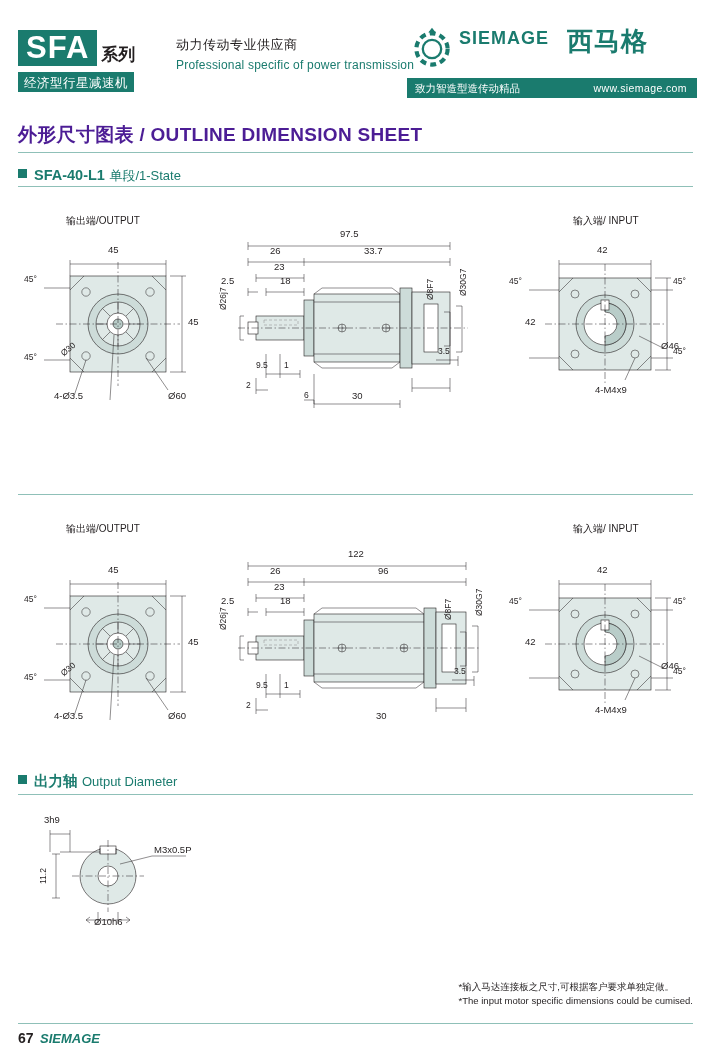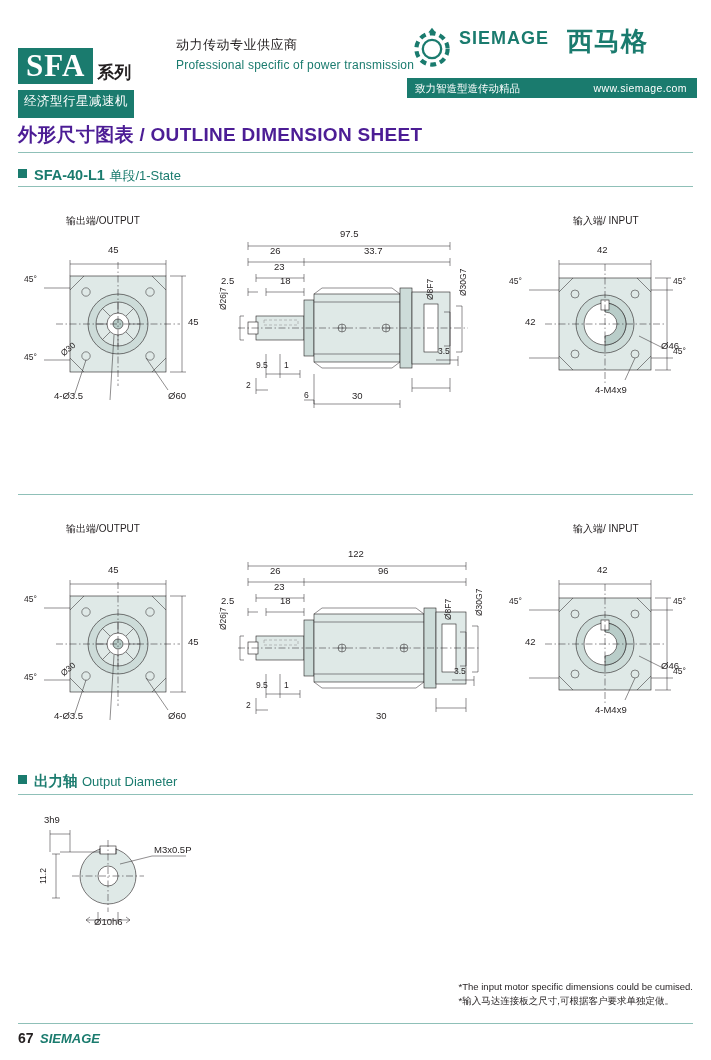--- a/index.html
+++ b/index.html
@@ -5,28 +5,28 @@
   html,body{margin:0;padding:0;}
   body{
     width:711px;height:1060px;background:#ffffff;
     font-family:"Liberation Sans", sans-serif;
     color:#231f20;position:relative;overflow:hidden;
   }
   .page{position:relative;width:711px;height:1060px;}
 
   
   .header{position:absolute;left:0;top:0;width:711px;height:108px;}
-  .hdr-logo-box{position:absolute;left:18px;top:48px;width:130px;height:62px;font-family:Liberation Serif, serif;}
+  .hdr-logo-box{position:absolute;left:18px;top:30px;width:130px;height:62px;}
   .sfa-badge{
     background:#1a7b6e;color:#ffffff;font-weight:bold;font-size:31px;
     letter-spacing:1px;padding:2px 8px 3px 8px;display:inline-block;line-height:1;
   }
   .sfa-xi{display:inline-block;color:#231f20;font-size:17px;font-weight:bold;margin-left:4px;vertical-align:bottom;}
   .sfa-sub{
-    background:#1a7b6e;color:#ffffff;font-size:12.5px;padding:3px 6px 8px 6px;
+    background:#1a7b6e;color:#ffffff;font-size:12.5px;padding:3px 6px 0 6px;
     display:inline-block;margin-top:6px;letter-spacing:0.5px;
   }
   .hdr-mid{position:absolute;left:176px;top:36px;width:260px;}
   .hdr-cn{font-size:13px;color:#231f20;letter-spacing:0.5px;}
   .hdr-en{font-size:12px;color:#1a7b6e;margin-top:4px;letter-spacing:0.2px;}
 
   .hdr-right{position:absolute;right:14px;top:24px;width:290px;height:70px;}
   .gear-logo{position:absolute;left:2px;top:2px;width:46px;height:46px;}
   .brand-en{position:absolute;left:52px;top:4px;font-size:18px;font-weight:bold;color:#1a7b6e;letter-spacing:1px;}
   .brand-cn{position:absolute;left:160px;top:0px;font-size:26px;font-weight:bold;color:#1a7b6e;letter-spacing:1px;}
@@ -401,21 +401,21 @@
 
       <path class="dl" d="M24 40 L64 40"></path>
     </svg>
     <div class="lbl" style="left:8px;top:2px;">3h9</div>
     <div class="lbl sm" style="left:2px;top:72px;transform:rotate(-90deg);transform-origin:left top;">11.2</div>
     <div class="lbl" style="left:118px;top:32px;">M3x0.5P</div>
     <div class="lbl" style="left:58px;top:104px;">Ø10h6</div>
   </div>
 
   <div class="footnote" style="top:980px;">
+    <div>*输入马达连接板之尺寸,可根据客户要求单独定做。</div>
     <div>*The input motor specific dimensions could be cumised.</div>
-    <div>*输入马达连接板之尺寸,可根据客户要求单独定做。</div>
   </div>
 
   <div class="footline"></div>
   <div class="pagenum">67</div>
   <div class="footbrand">SIEMAGE</div>
 
 </div>
 
 </body></html>

